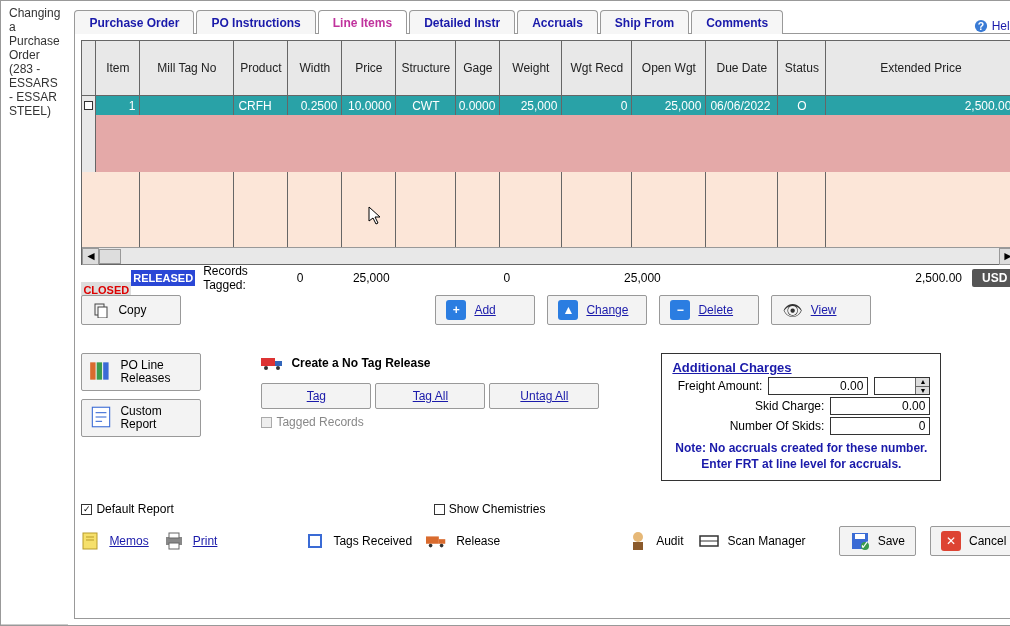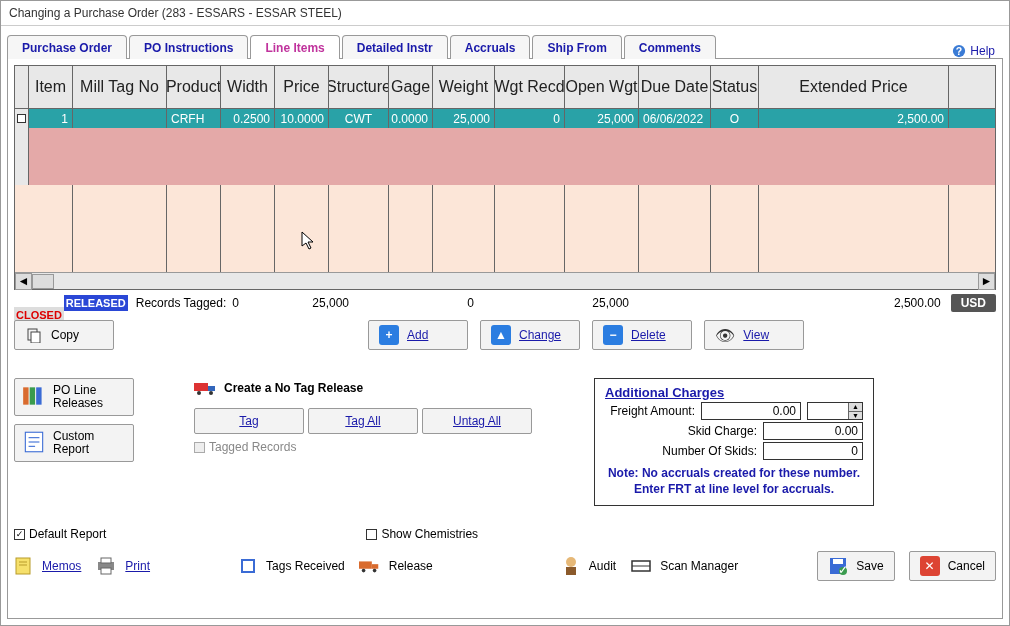--- a/index.html
+++ b/index.html
@@ -1,33 +1,33 @@
 <!DOCTYPE html>
 <html><head>
 <meta charset="utf-8">
 <style>
 * { box-sizing: border-box; margin: 0; padding: 0; font-family: "Segoe UI", Tahoma, sans-serif; font-size: 12px; }
 body { background: #f5f5f5; width: 1010px; height: 626px; overflow: hidden; }
-.window { width: 1010px; height: 626px; background: #fff; border: 1px solid #999; display: flex; flex-direction: column; }
+.window { width: 1010px; height: 626px; background: #fff; border: 1px solid #999; display: flex; flex-direction: row; }
 .titlebar { background: #fff; padding: 5px 8px; font-size: 12px; color: #333; border-bottom: 1px solid #ccc; }
 .content { flex: 1; background: #fff; padding: 4px 6px 6px 6px; display: flex; flex-direction: column; position: relative; }
 
 
 .tabs { display: flex; align-items: flex-end; height: 28px; position: relative; }
 .tab { padding: 5px 14px 4px 14px; color: #1a1aaa; font-weight: bold; border: 1px solid #999; border-bottom: none; background: #f6f6f6; border-radius: 4px 4px 0 0; margin-right: 2px; cursor: pointer; position: relative; top: 1px; }
 .tab.active { background: #fff; color: #c0339d; z-index: 2; }
 .help-link { margin-left: auto; color: #1a1aaa; display: flex; align-items: center; gap: 4px; cursor: pointer; padding-right: 8px; }
 .help-icon { width: 14px; height: 14px; }
 
 .tabpane { border: 1px solid #999; flex: 1; background: #fff; display: flex; flex-direction: column; padding: 6px; }
 
 
 .grid { border: 1px solid #666; height: 225px; background: #FCE6D8; display: flex; flex-direction: column; }
 .grid-head { display: flex; background: #e8e8e8; border-bottom: 1px solid #666; }
-.gh { border-right: 1px solid #666; padding: 12px 4px; text-align: center; font-size: 16px; color: #222; background: #e8e8e8; overflow: hidden; white-space: nowrap; display: flex; align-items: center; justify-content: center; }
+.gh { border-right: 1px solid #666; padding: 20px 4px; text-align: center; font-size: 12px; color: #222; background: #e8e8e8; overflow: hidden; white-space: nowrap; display: flex; align-items: center; justify-content: center; }
 .gh.sel { width: 14px; }
 .grid-body { flex: 1; position: relative; }
 .row { display: flex; height: 19px; }
 .row.data { background: #29A2A7; color: #fff; }
 .row.pink { background: #E4A9A8; }
 .cell { border-right: 1px solid #666; padding: 1px 4px; font-size: 12px; overflow: hidden; white-space: nowrap; display: flex; align-items: center; }
 .cell.r { justify-content: flex-end; }
 .cell.c { justify-content: center; }
 .sel-cell { width: 14px; background: #e8e8e8; border-right: 1px solid #666; display:flex; align-items:center; justify-content:center;}
 .sel-cell .chk { width:9px; height:9px; border:1px solid #333; background:#fff;}

